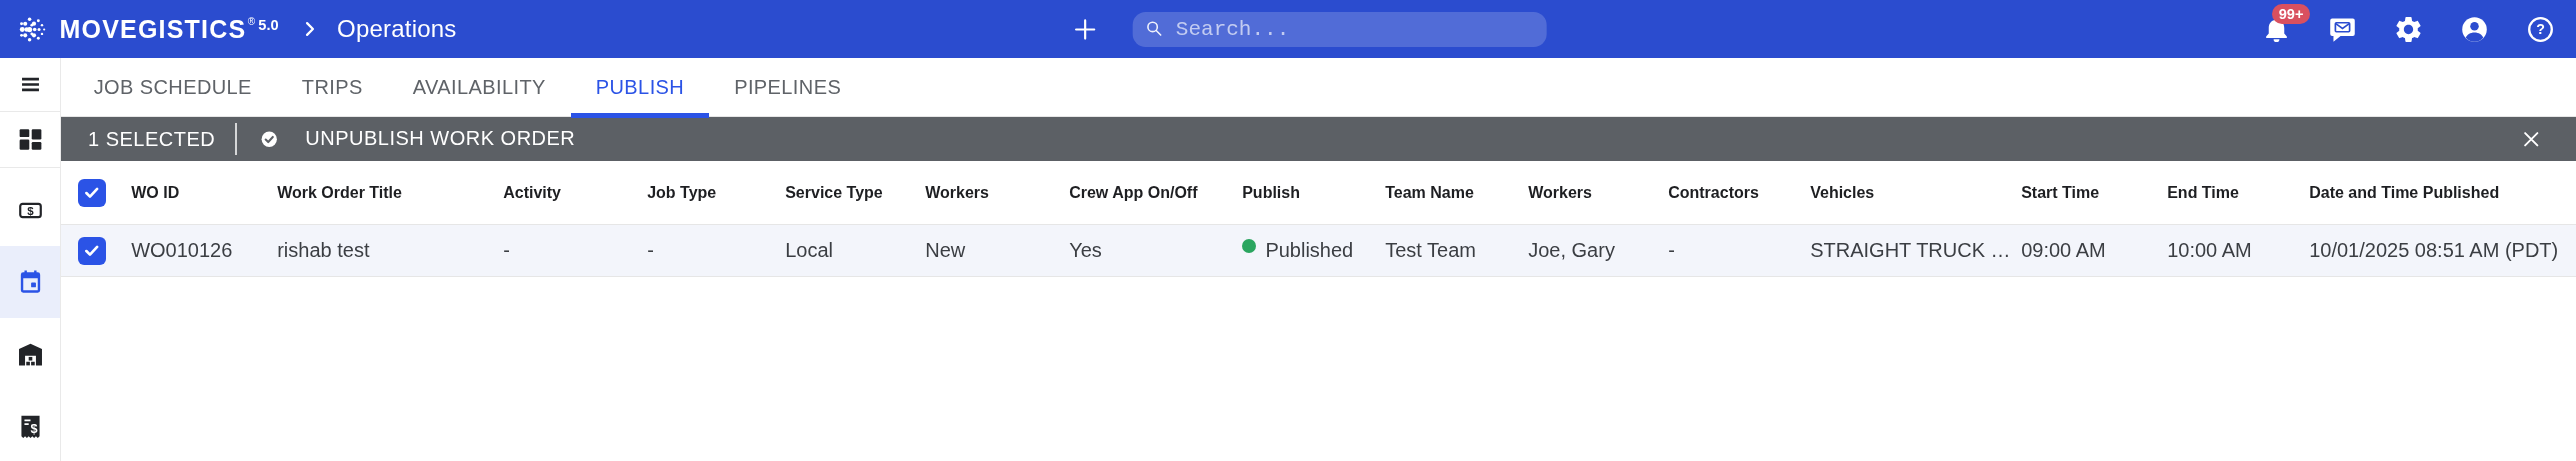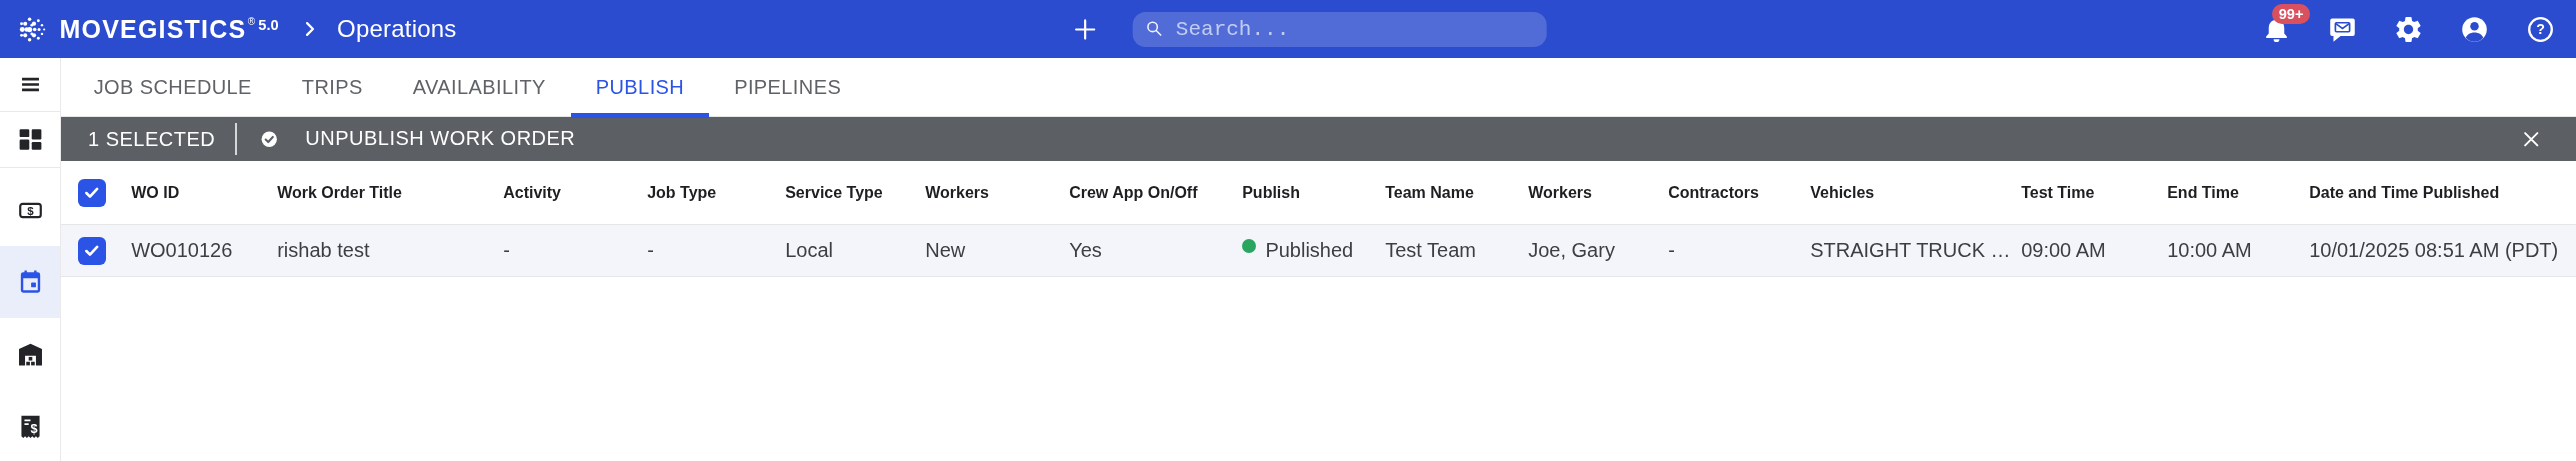--- a/index.html
+++ b/index.html
@@ -255,21 +255,21 @@
         <div class="cell">Activity</div>
         <div class="cell">Job Type</div>
         <div class="cell">Service Type</div>
         <div class="cell">Workers</div>
         <div class="cell">Crew App On/Off</div>
         <div class="cell">Publish</div>
         <div class="cell">Team Name</div>
         <div class="cell">Workers</div>
         <div class="cell">Contractors</div>
         <div class="cell">Vehicles</div>
-        <div class="cell">Test Time</div>
+        <div class="cell">Start Time</div>
         <div class="cell">End Time</div>
         <div class="cell">Date and Time Published</div>
       </div>
 
       <div class="trow grid-cols">
         <div class="cell cell-check">
           <button class="checkbox">
             <svg viewBox="0 0 36 36">
               <path d="M9 18.5l6 6 12-13" fill="none" stroke="#fff" stroke-width="4.4" stroke-linecap="round" stroke-linejoin="round"></path>
             </svg>

